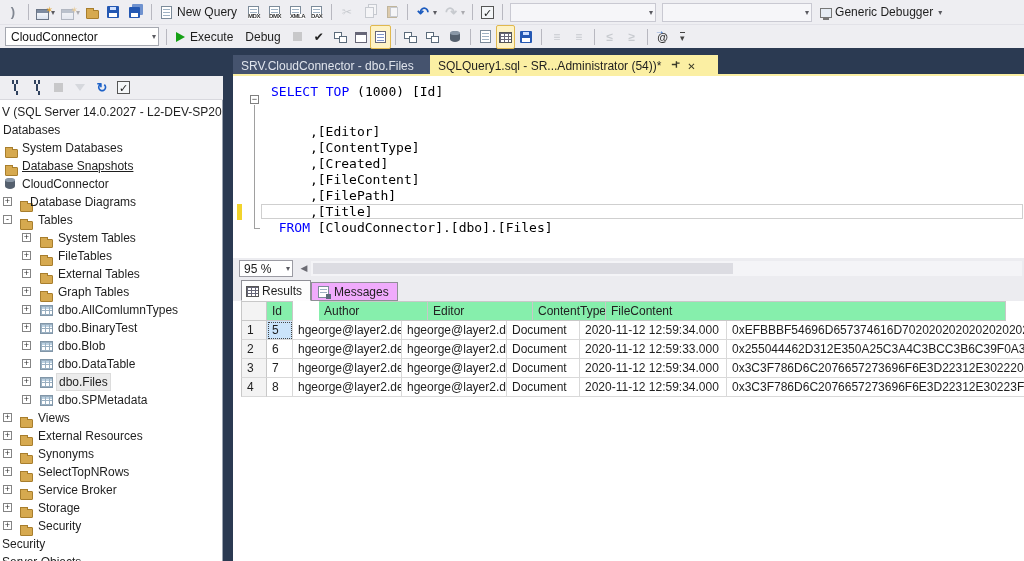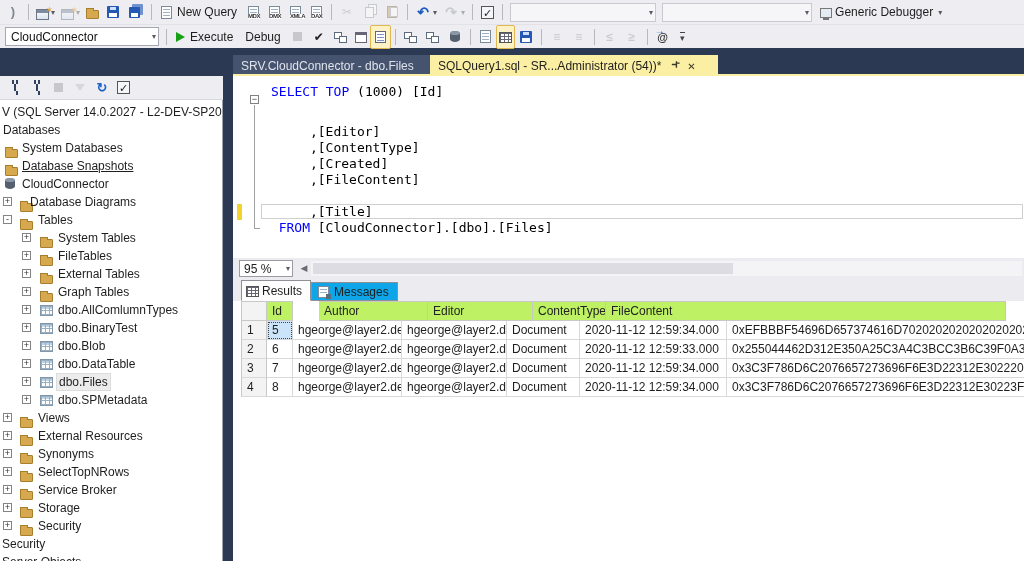--- a/index.html
+++ b/index.html
@@ -113,27 +113,27 @@
   #change-bar{position:absolute;left:4px;width:5px;background:#f2d42c;}
   #current-line{position:absolute;left:28px;right:1px;height:15px;border:1px solid #cfcfcf;box-sizing:border-box;}
   
   #scrollrow{position:absolute;top:203px;left:0;right:0;height:21px;background:#ececf0;display:flex;align-items:center;}
   #zoom-combo{width:54px;height:17px;margin-left:6px;background:#fff;border:1px solid #9b9ba3;display:inline-flex;align-items:center;padding:0 2px 0 4px;box-sizing:border-box;}
   #zoom-combo .dd{margin-left:auto;}
   #hscroll-left{width:14px;height:15px;margin-left:4px;color:#6b6b73;font-size:9px;text-align:center;line-height:15px;}
   #hscroll-track{flex:1;height:15px;background:#f4f4f7;position:relative;margin-right:2px;}
   #hscroll-thumb{position:absolute;left:2px;top:2px;width:420px;height:11px;background:#dcdce2;}
   #rtabs{position:absolute;top:224px;left:0;right:0;height:22px;background:#ececf0;display:flex;align-items:flex-end;padding-left:8px;box-sizing:border-box;}
-  .rtab{display:inline-flex;align-items:center;border:1px solid #8f8f96;padding:0 8px 0 4px;background:#0ea5e9;height:19px;box-sizing:border-box;}
+  .rtab{display:inline-flex;align-items:center;border:1px solid #8f8f96;padding:0 8px 0 4px;background:#f0abfc;height:19px;box-sizing:border-box;}
   .rtab.active{background:#fdfdfd;height:21px;border-bottom-color:#fdfdfd;}
   .rtab .tlbl{margin-left:3px;}
   #grid{position:absolute;top:246px;left:8px;right:0;overflow:hidden;font-size:12px;}
   .grow{display:flex;height:19px;}
   .gcell{flex:none;box-sizing:border-box;border-right:1px solid #d9d9d9;border-bottom:1px solid #d9d9d9;padding:0 5px;line-height:18px;white-space:nowrap;overflow:hidden;background:#fff;}
-  .ghead .gcell{background:#bef264;border-right:1px solid #c8c8c8;border-bottom:1px solid #c8c8c8;color:#222;}
+  .ghead .gcell{background:#86efac;border-right:1px solid #c8c8c8;border-bottom:1px solid #c8c8c8;color:#222;}
   .gcell.rowhdr{background:#f3f3f3;border-right:1px solid #c8c8c8;}
   .gcell.selcell{background:#cbe4fa;outline:1px dotted #444;outline-offset:-2px;}
   .ghead{height:20px;} .ghead .gcell{line-height:19px;border-top:1px solid #c8c8c8;}
   .gcell:first-child{border-left:1px solid #c8c8c8;}
 </style>
 </head>
 <body>
 
 <div id="app">
   <div class="trow" id="toolbar-main">
@@ -450,20 +450,21 @@
           <span class="ic ic-close dark"></span>
         </div>
         <div id="tab-underline"></div>
       </div>
     <div id="editor">
         <div class="eline" style="top: 8px; margin-left: 8px;"><span class="tok-k">SELECT</span><span class="tok-p"> </span><span class="tok-k">TOP</span><span class="tok-p"> (</span><span class="tok-n">1000</span><span class="tok-p">) [Id]</span></div>
         <div class="eline" style="top: 48px;"><span class="tok-p">      ,[Editor]</span></div>
         <div class="eline" style="top: 64px;"><span class="tok-p">      ,[ContentType]</span></div>
         <div class="eline" style="top: 80px;"><span class="tok-p">      ,[Created]</span></div>
         <div class="eline" style="top: 96px;"><span class="tok-p">      ,[FileContent]</span></div>
+        <div class="eline" style="top: 112px;"><span class="tok-p">      ,[FilePath]</span></div>
         <div id="current-line" style="top: 128px;"></div>
         <div class="eline" style="top: 128px;"><span class="tok-p">      ,[Title]</span></div>
         <div id="change-bar" style="top: 128px; height: 16px;"></div>
         <div class="eline" style="top: 144px;"><span class="tok-p">  </span><span class="tok-k">FROM</span><span class="tok-p"> [CloudConnector].[dbo].[Files]</span></div>
         <div id="fold-box" style="top: 19px;">−</div>
         <div id="fold-line" style="top: 29px; height: 123px;"></div>
       </div>
 
     <div id="scrollrow">
       <span id="zoom-combo">

